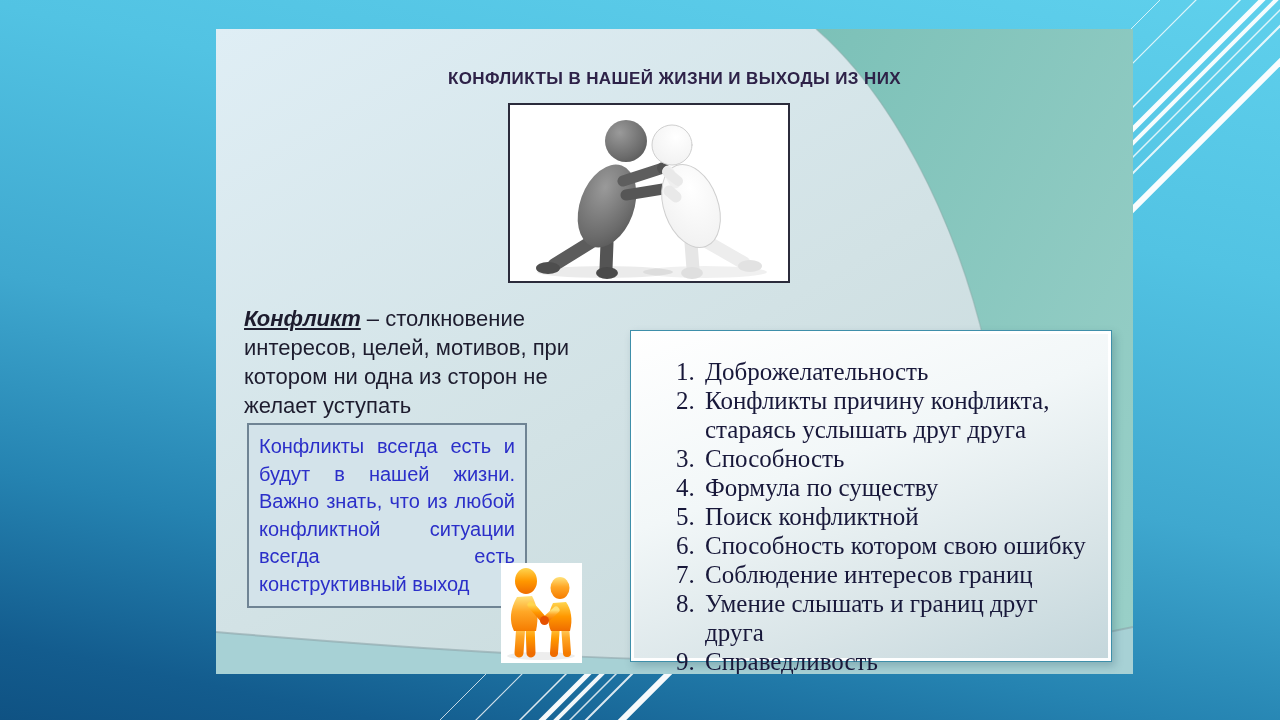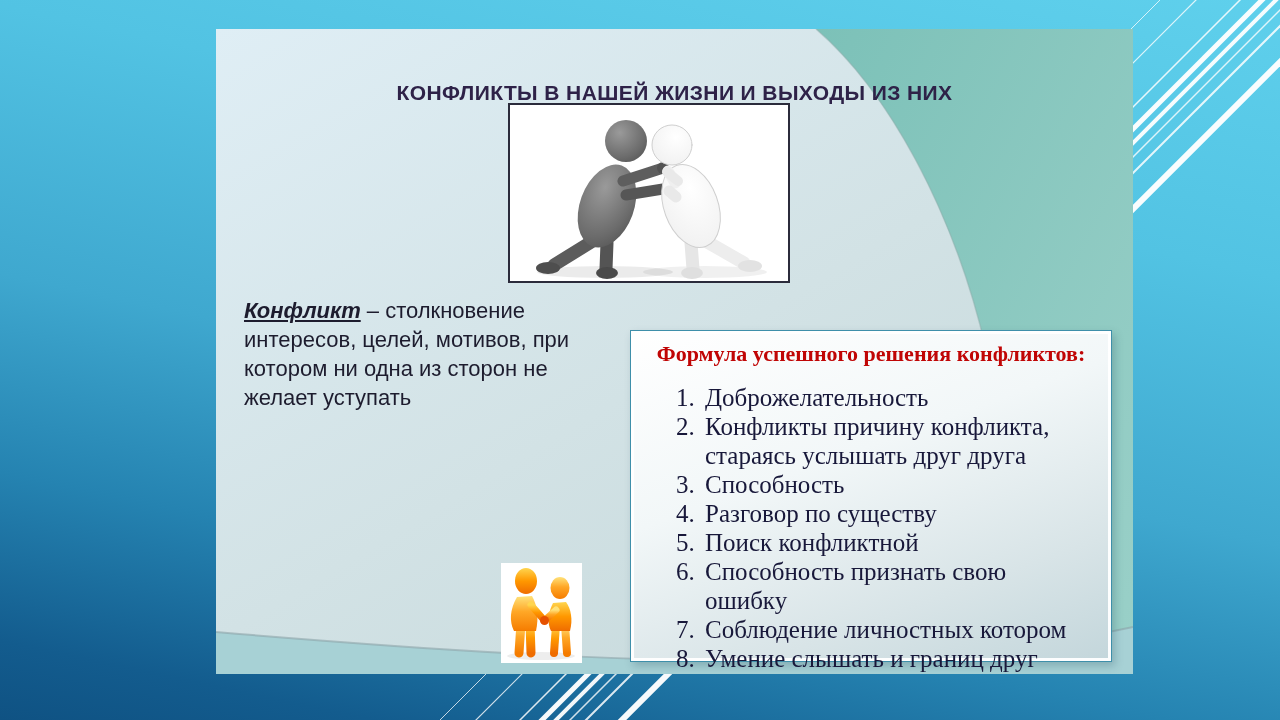--- a/index.html
+++ b/index.html
@@ -10,29 +10,29 @@
     background: linear-gradient(192deg, #5FD0EC 0%, #52C3E3 28%, #3FA8CF 55%, #2583B1 75%, #135C8E 92%, #0F5283 100%);
   }
   .deco-lines { position: absolute; inset: 0; z-index: 1; }
   .panel {
     position: absolute; left: 216px; top: 29px; width: 917px; height: 645px;
     z-index: 2; overflow: hidden;
   }
   .panel-bg { position: absolute; inset: 0; }
   .slide-title {
     position: absolute; left: 0; top: 40px; width: 100%;
-    text-align: center; font-size: 21px; font-weight: bold;
-    letter-spacing: 0.4px; color: #2E2248; z-index: 3; margin-top: 12px;
+    text-align: center; font-size: 17px; font-weight: bold;
+    letter-spacing: 0.4px; color: #2E2248; z-index: 3;
   }
   .push-image {
     position: absolute; left: 292px; top: 74px; width: 282px; height: 180px;
     background: #ffffff; border: 2px solid #2B2B3B; z-index: 3;
   }
   .definition {
-    position: absolute; left: 28px; top: 267px; width: 345px;
+    position: absolute; left: 28px; top: 275px; width: 345px;
     font-size: 22px; line-height: 29px; color: #1D1C2E; z-index: 3;
   }
   .definition .term { font-weight: bold; font-style: italic; text-decoration: underline; }
   .note-box {
     position: absolute; left: 31px; top: 394px; width: 280px;
     border: 2px solid #6F8494; background: #D3E3EA;
     padding: 8px 10px; z-index: 3;
     font-size: 20px; line-height: 27.5px; color: #2B2FC9;
     text-align: justify; text-justify: inter-word;
   }
@@ -138,20 +138,21 @@
         <line x1="168" y1="76" x2="157" y2="67" stroke="#E9E9E9" stroke-width="10"></line>
         <line x1="166" y1="92" x2="159" y2="86" stroke="#E9E9E9" stroke-width="11"></line>
       </g>
     </svg>
   </div>
 
   <div class="definition">
     <span class="term">Конфликт</span><span> – столкновение интересов, целей, мотивов, при котором ни одна из сторон не желает уступать</span>
   </div>
 
+  <div class="note-box">Конфликты всегда есть и будут в нашей жизни. Важно знать, что из любой конфликтной ситуации всегда есть конструктивный выход</div>
 
   <div class="handshake-image">
     <svg width="81" height="100" viewBox="0 0 81 100">
       <defs>
         <linearGradient id="gOr" x1="0" y1="0" x2="0" y2="1">
           <stop offset="0" stop-color="#FFE27A"></stop>
           <stop offset="0.45" stop-color="#FFA726"></stop>
           <stop offset="1" stop-color="#F57C00"></stop>
         </linearGradient>
         <linearGradient id="gOr2" x1="0" y1="0" x2="0" y2="1">
@@ -175,27 +176,26 @@
         <line x1="64" y1="62" x2="66" y2="90" stroke="url(#gOr)" stroke-width="8" stroke-linecap="round"></line>
         <path d="M 52 40 C 47 50 46 60 50 68 L 69 68 C 72 56 70 46 65 39 Z" fill="url(#gOr2)"></path>
         <ellipse cx="59" cy="25" rx="9.5" ry="11" fill="url(#gOr)"></ellipse>
         <line x1="55" y1="47" x2="44" y2="57" stroke="url(#gOr)" stroke-width="7" stroke-linecap="round"></line>
       </g>
       <circle cx="43.5" cy="57.5" r="4.5" fill="#E65100"></circle>
     </svg>
   </div>
 
   <div class="formula-box">
-    <div class="formula-title">Формула успешного решения конфликтов:</div>
     <ol class="formula-list">
         <li>Доброжелательность</li>
         <li>Конфликты причину конфликта, стараясь услышать друг друга</li>
         <li>Способность</li>
-        <li>Разговор по существу</li>
+        <li>Формула по существу</li>
         <li>Поиск конфликтной</li>
-        <li>Способность признать свою ошибку</li>
-        <li>Соблюдение личностных котором</li>
+        <li>Способность котором свою ошибку</li>
+        <li>Соблюдение интересов границ</li>
         <li>Умение слышать и границ друг друга</li>
         <li>Справедливость</li>
       </ol>
   </div>
 
 </div>
 
 </body></html>

